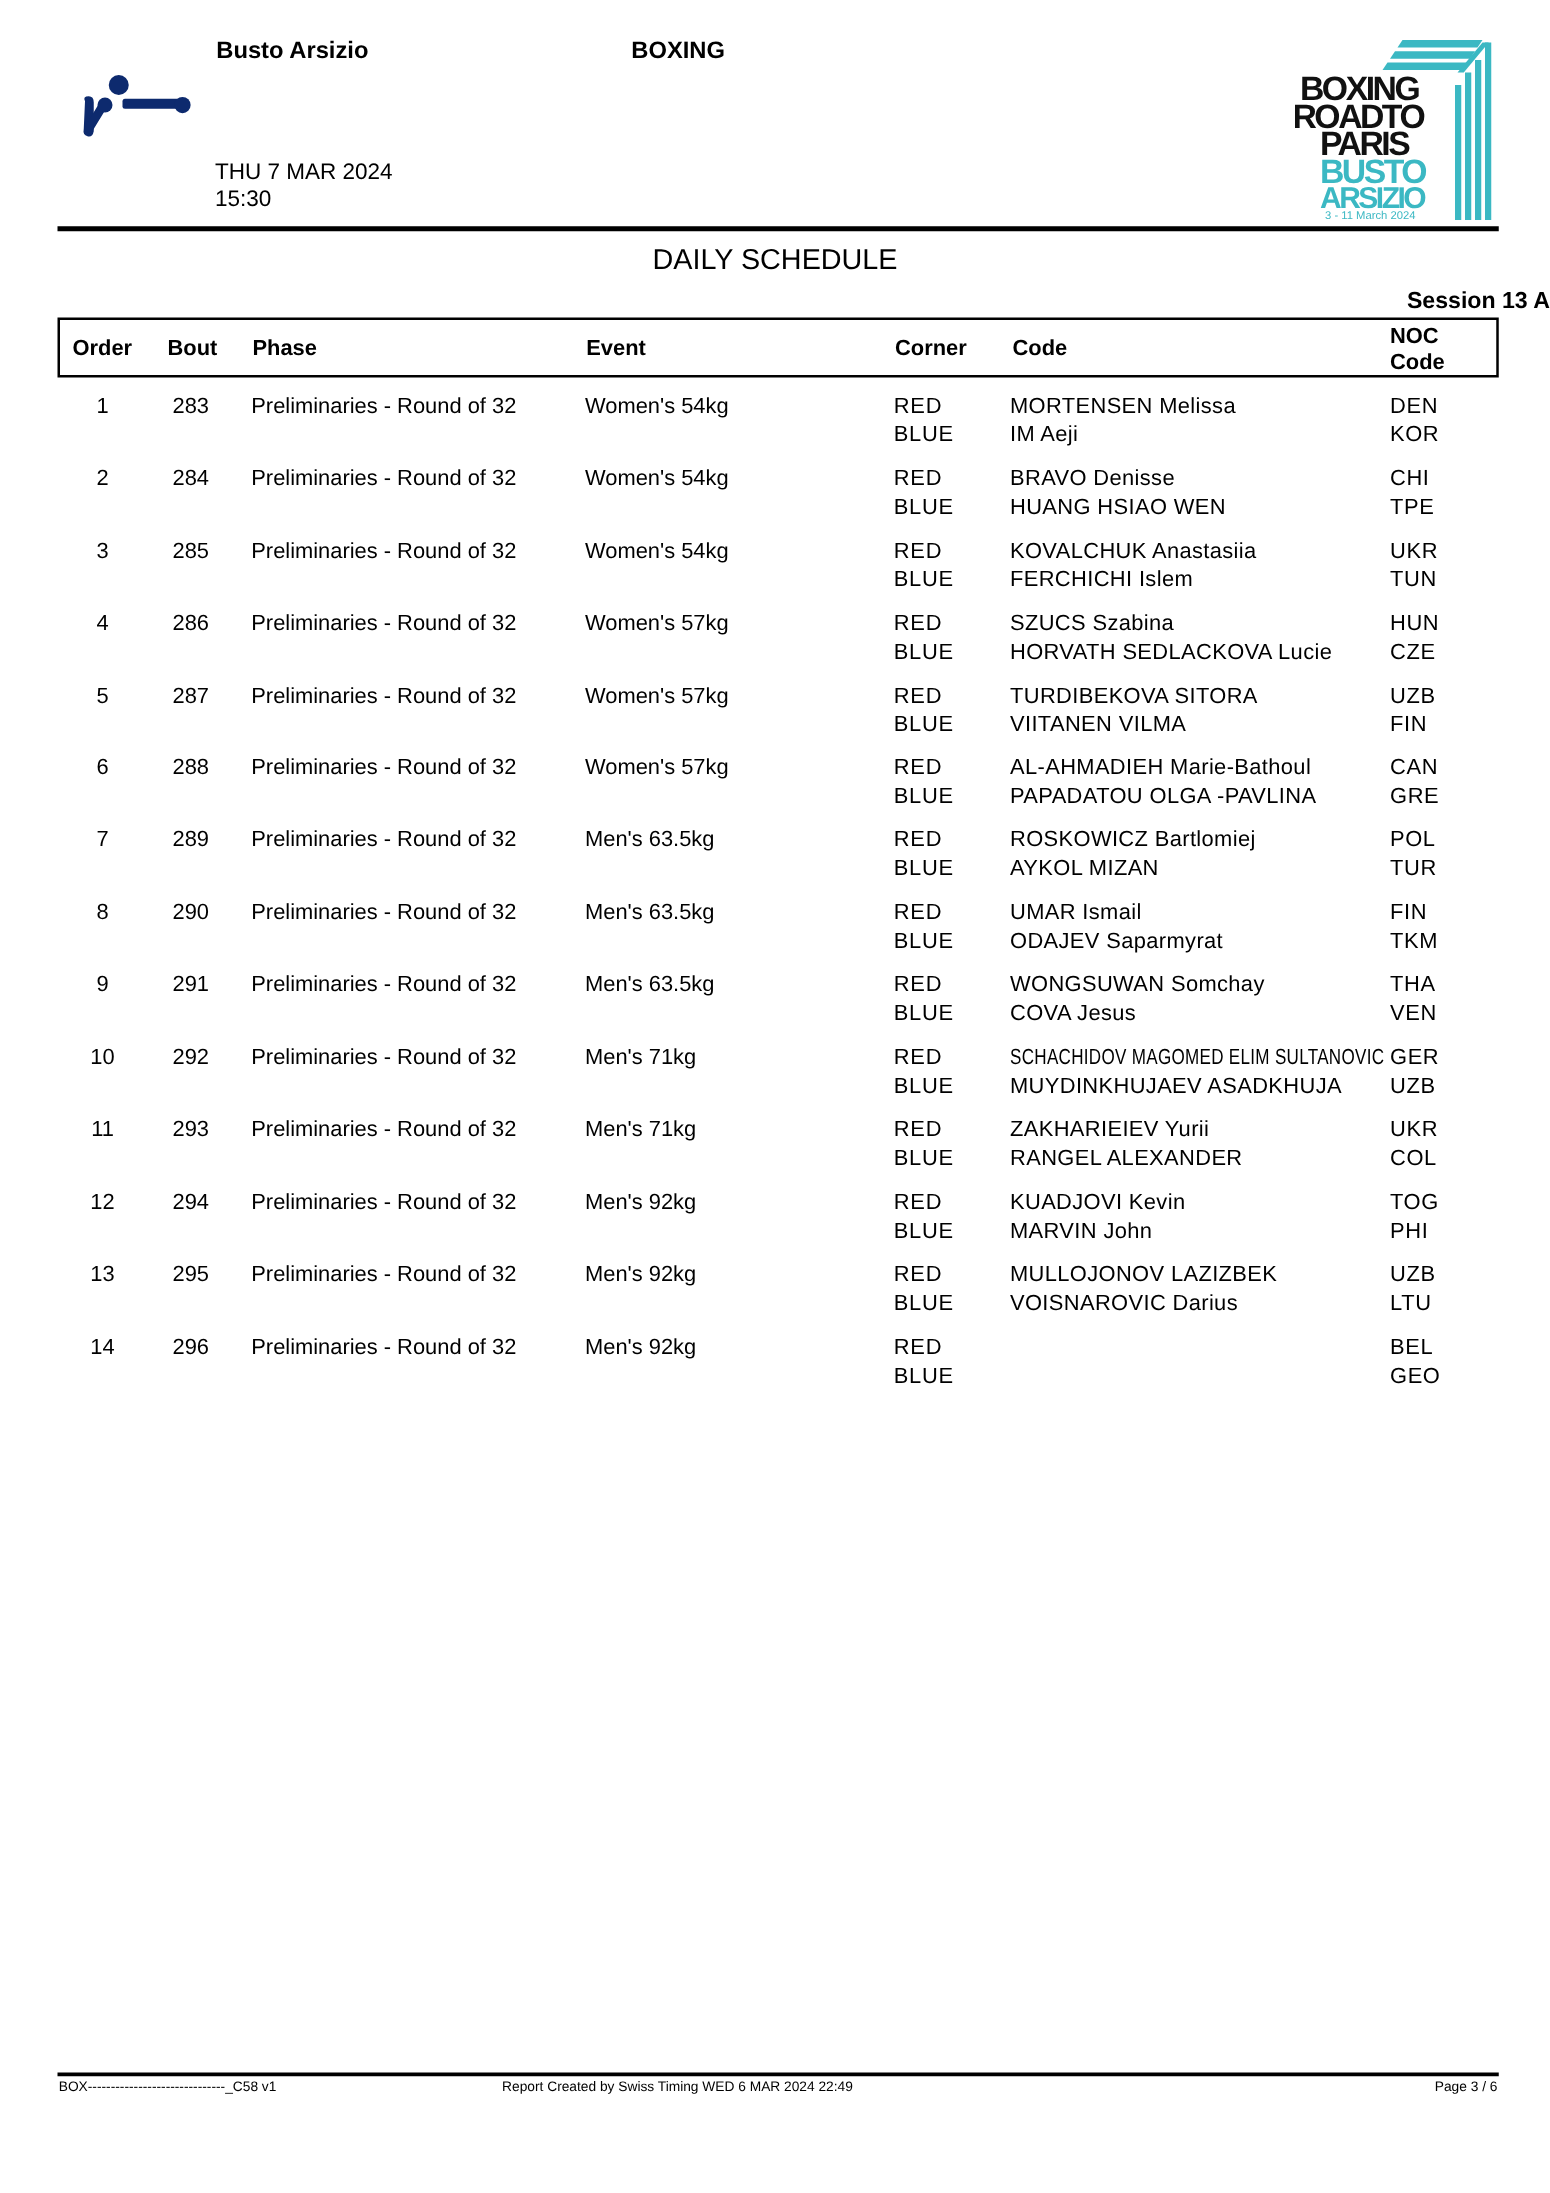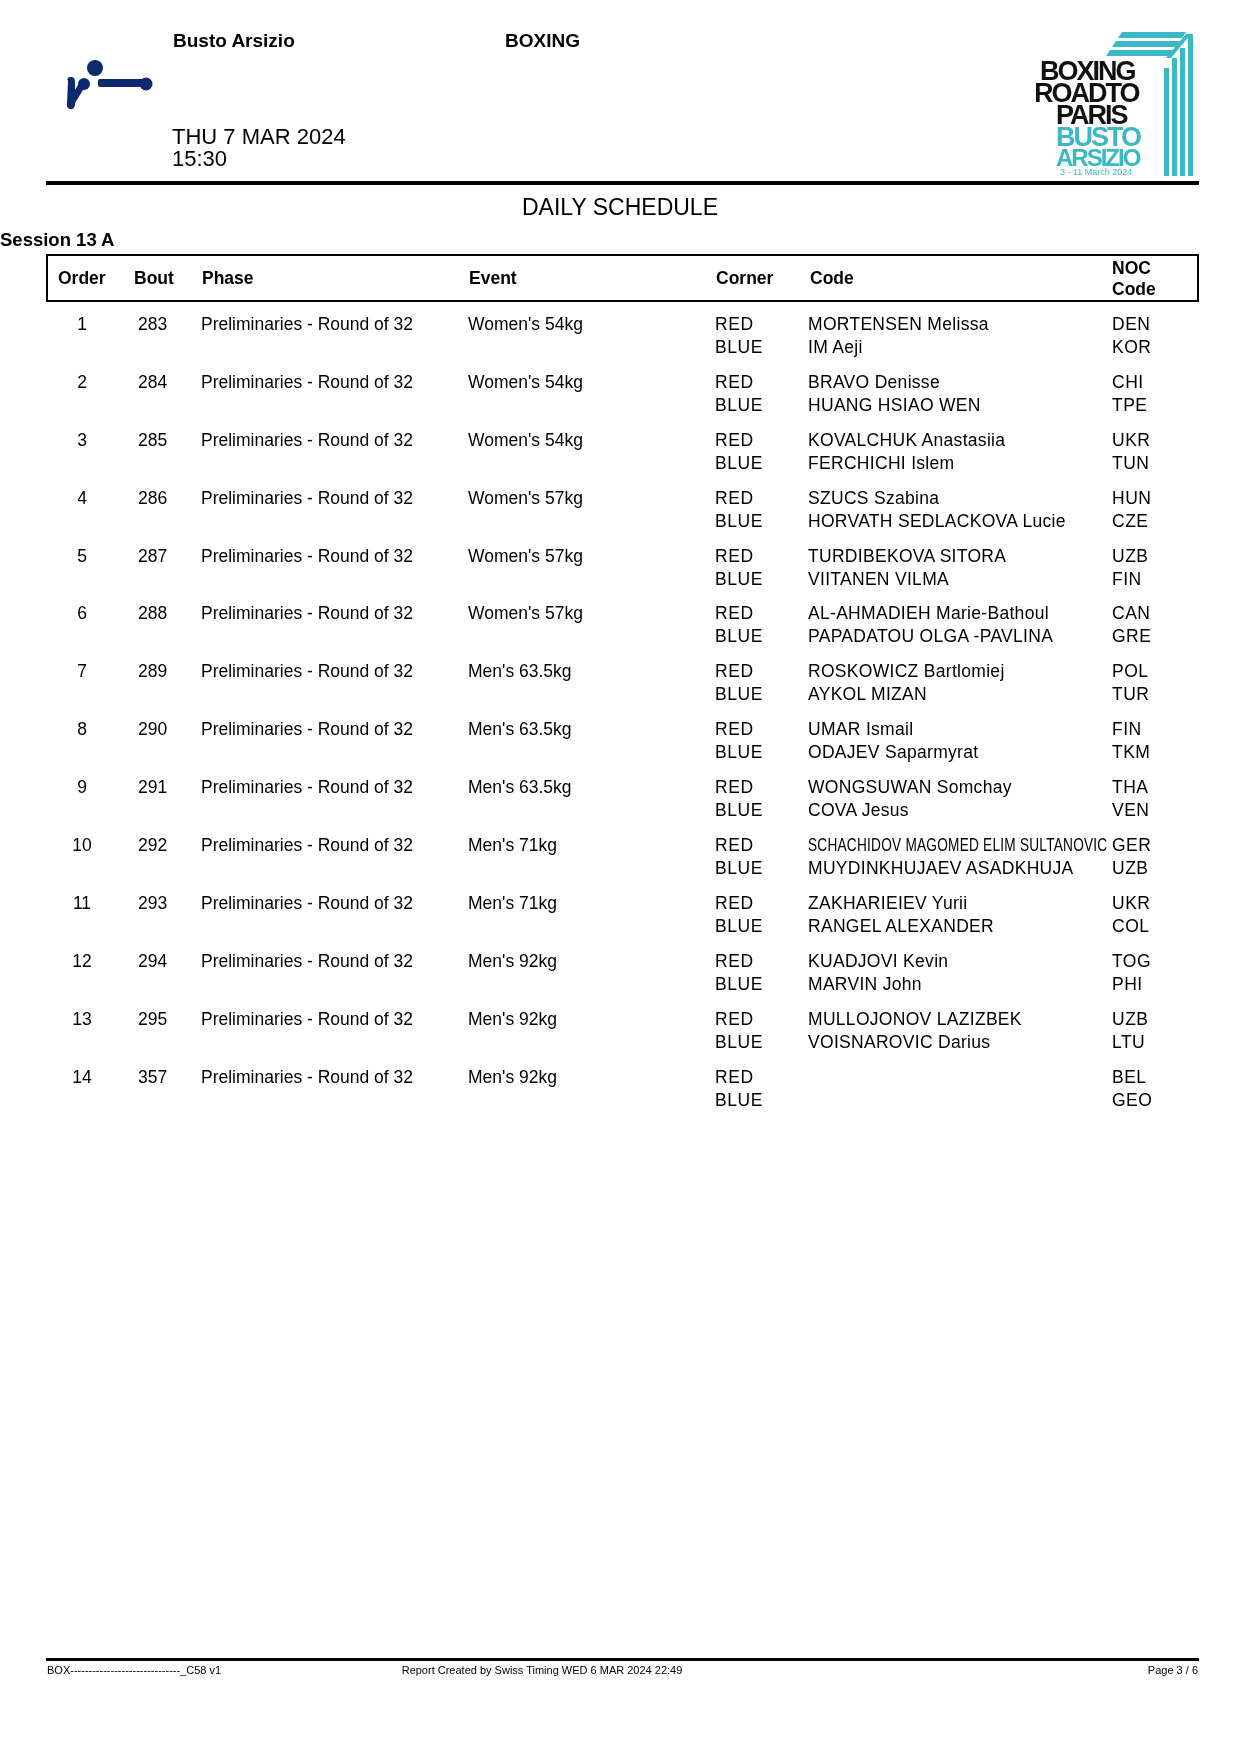--- a/index.html
+++ b/index.html
@@ -3,27 +3,27 @@
   <meta charset="utf-8">
   <style>
     * { box-sizing: border-box; margin: 0; padding: 0; }
     html, body { width: 1240px; height: 1754px; background: #ffffff; }
     body { position: relative; font-family: "Liberation Sans", sans-serif; color: #000; overflow: hidden; }
 
     .header { position: absolute; left: 46px; top: 0; width: 1152px; height: 184px; }
     .pictogram { position: absolute; left: 16px; top: 55px; width: 100px; height: 60px; }
     .venue { position: absolute; left: 127px; top: 30px; font-size: 19px; font-weight: bold; }
     .sport { position: absolute; left: 459px; top: 30px; font-size: 19px; font-weight: bold; }
-    .date { position: absolute; left: 126px; top: 126px; font-size: 22px; line-height: 22px; }
+    .date { position: absolute; left: 126px; top: 126px; font-size: 18px; line-height: 22px; }
     .logo { position: absolute; left: 990px; top: 28px; width: 158px; height: 148px; }
 
     .top-rule { position: absolute; left: 46px; top: 181px; width: 1153px; height: 4px; background: #000; }
 
     .title { position: absolute; left: 0; width: 1240px; top: 194px; text-align: center; font-size: 23px; }
-    .subtitle { position: absolute; left: 0; width: 1240px; top: 229px; text-align: left; font-size: 18.5px; font-weight: bold; }
+    .subtitle { position: absolute; left: 0; width: 1240px; top: 229px; text-align: right; font-size: 18.5px; font-weight: bold; }
 
     .thead { position: absolute; left: 46px; top: 254px; width: 1153px; height: 48px; border: 2.5px solid #000; }
     .th { position: absolute; font-size: 17.5px; font-weight: bold; top: 12px; }
     .th.noc { top: 2px; line-height: 21px; }
 
     .rows { position: absolute; left: 46px; top: 310px; width: 1153px; }
     .row { position: relative; height: 57.9px; font-size: 17.5px; }
     .cell { position: absolute; top: 3px; line-height: 23px; white-space: nowrap; }
     .c-order { left: 0; width: 72px; text-align: center; }
     .c-bout { left: 92px; width: 40px; text-align: left; }
@@ -344,21 +344,21 @@
       <span class="line"><span>VOISNAROVIC Darius</span></span>
     </span>
     <span class="cell c-noc">
       <span class="line">UZB</span>
       <span class="line">LTU</span>
     </span>
   </div>
 
   <div class="row">
     <span class="cell c-order">14</span>
-    <span class="cell c-bout">357</span>
+    <span class="cell c-bout">296</span>
     <span class="cell c-phase">Preliminaries - Round of 32</span>
     <span class="cell c-event">Men's 92kg</span>
     <span class="cell c-corner">
       <span class="line">RED</span>
       <span class="line">BLUE</span>
     </span>
     <span class="cell c-noc">
       <span class="line">BEL</span>
       <span class="line">GEO</span>
     </span>

